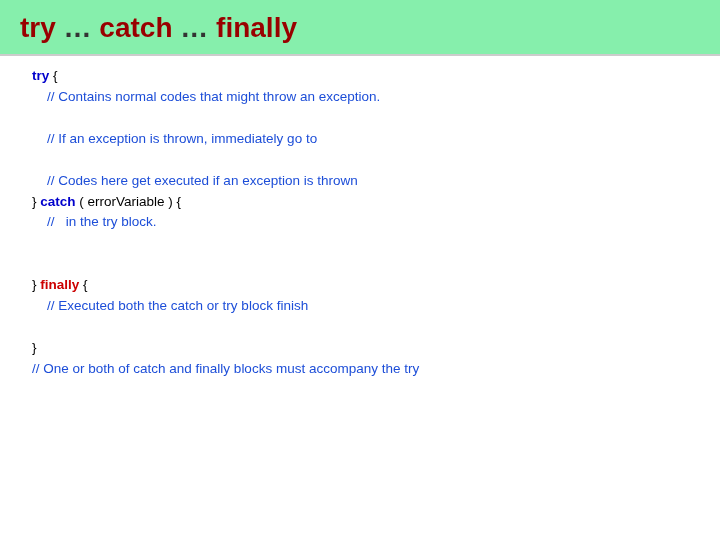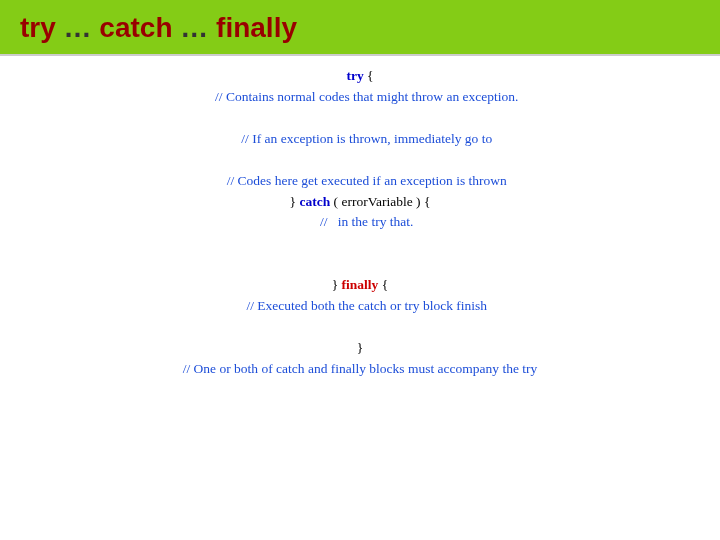--- a/index.html
+++ b/index.html
@@ -10,21 +10,21 @@
 
     body {
       width: 720px;
       height: 540px;
       background: #ffffff;
       font-family: Arial, sans-serif;
       overflow: hidden;
     }
 
     #header {
-      background: #84cc16;
+      background: #86efac;
       padding: 12px 20px 10px 20px;
     }
 
     #header h1 {
       font-size: 28px;
       font-weight: bold;
       color: #990000;
     }
 
     #header h1 .keyword {
@@ -32,25 +32,24 @@
     }
 
     #header h1 .ellipsis {
       color: #333333;
     }
 
     #code-area {
       background: #ffffff;
       border-top: 2px solid #cccccc;
       padding: 10px 32px;
-      font-family: Liberation Serif, serif;
+      font-family: Liberation Sans, sans-serif;
       font-size: 13.5px;
       line-height: 1.55;
       color: #000000;
-      text-align: center;
     }
 
     .kw-blue {
       color: #0000cc;
       font-weight: bold;
     }
 
     .kw-red {
       color: #cc0000;
       font-weight: bold;
@@ -80,21 +79,21 @@
 
 <div id="code-area">
 
   <span class="code-line"><span class="kw-blue">try</span> {</span>
   <span class="code-line">    <span class="comment">// Contains normal codes that might throw an exception.</span></span>
   <span class="code-line"> </span>
   <span class="code-line">    <span class="comment">// If an exception is thrown, immediately go to</span></span>
   <span class="code-line"> </span>
   <span class="code-line">    <span class="comment">// Codes here get executed if an exception is thrown</span></span>
   <span class="code-line">} <span class="kw-blue">catch</span> ( errorVariable ) {</span>
-  <span class="code-line">    <span class="comment">//   in the try that.</span></span>
+  <span class="code-line">    <span class="comment">//   in the try block.</span></span>
   <span class="code-line"> </span>
   <span class="code-line"> </span>
   <span class="code-line">} <span class="kw-red">finally</span> {</span>
   <span class="code-line">    <span class="comment">// Executed both the catch or try block finish</span></span>
   <span class="code-line"> </span>
   <span class="code-line">}</span>
   <span class="code-line"><span class="comment">// One or both of catch and finally blocks must accompany the try</span></span>
 
 </div>
 

